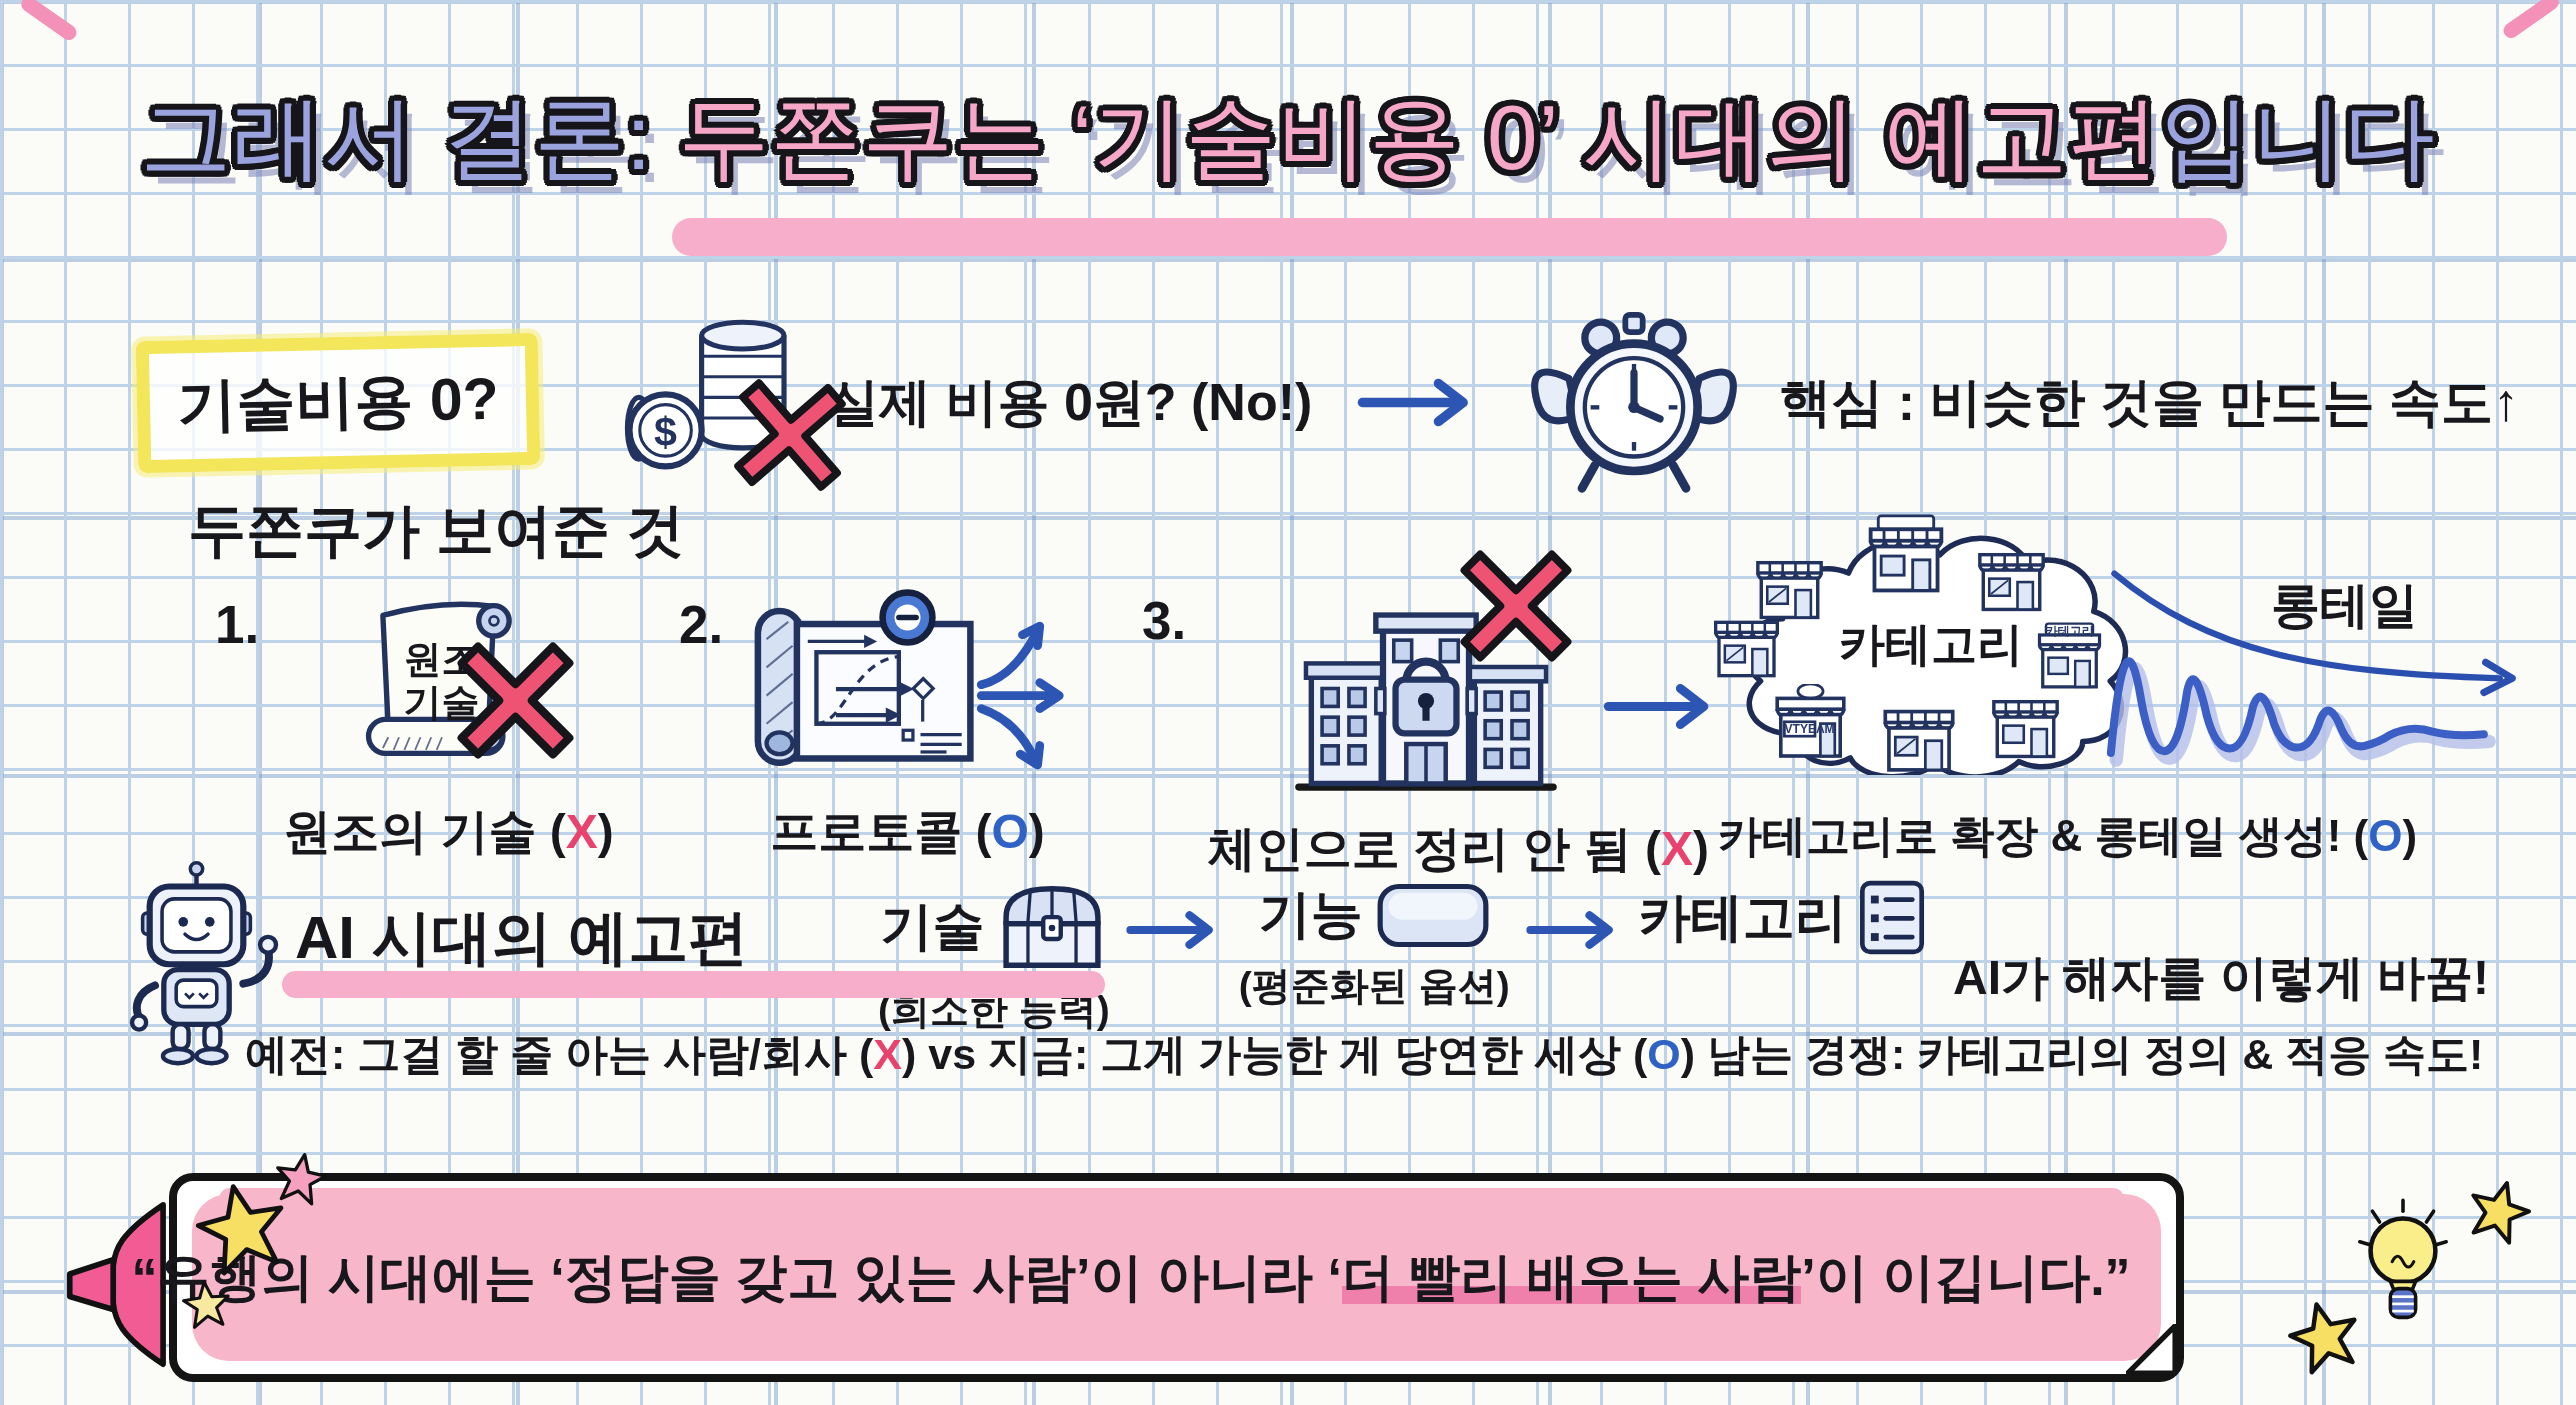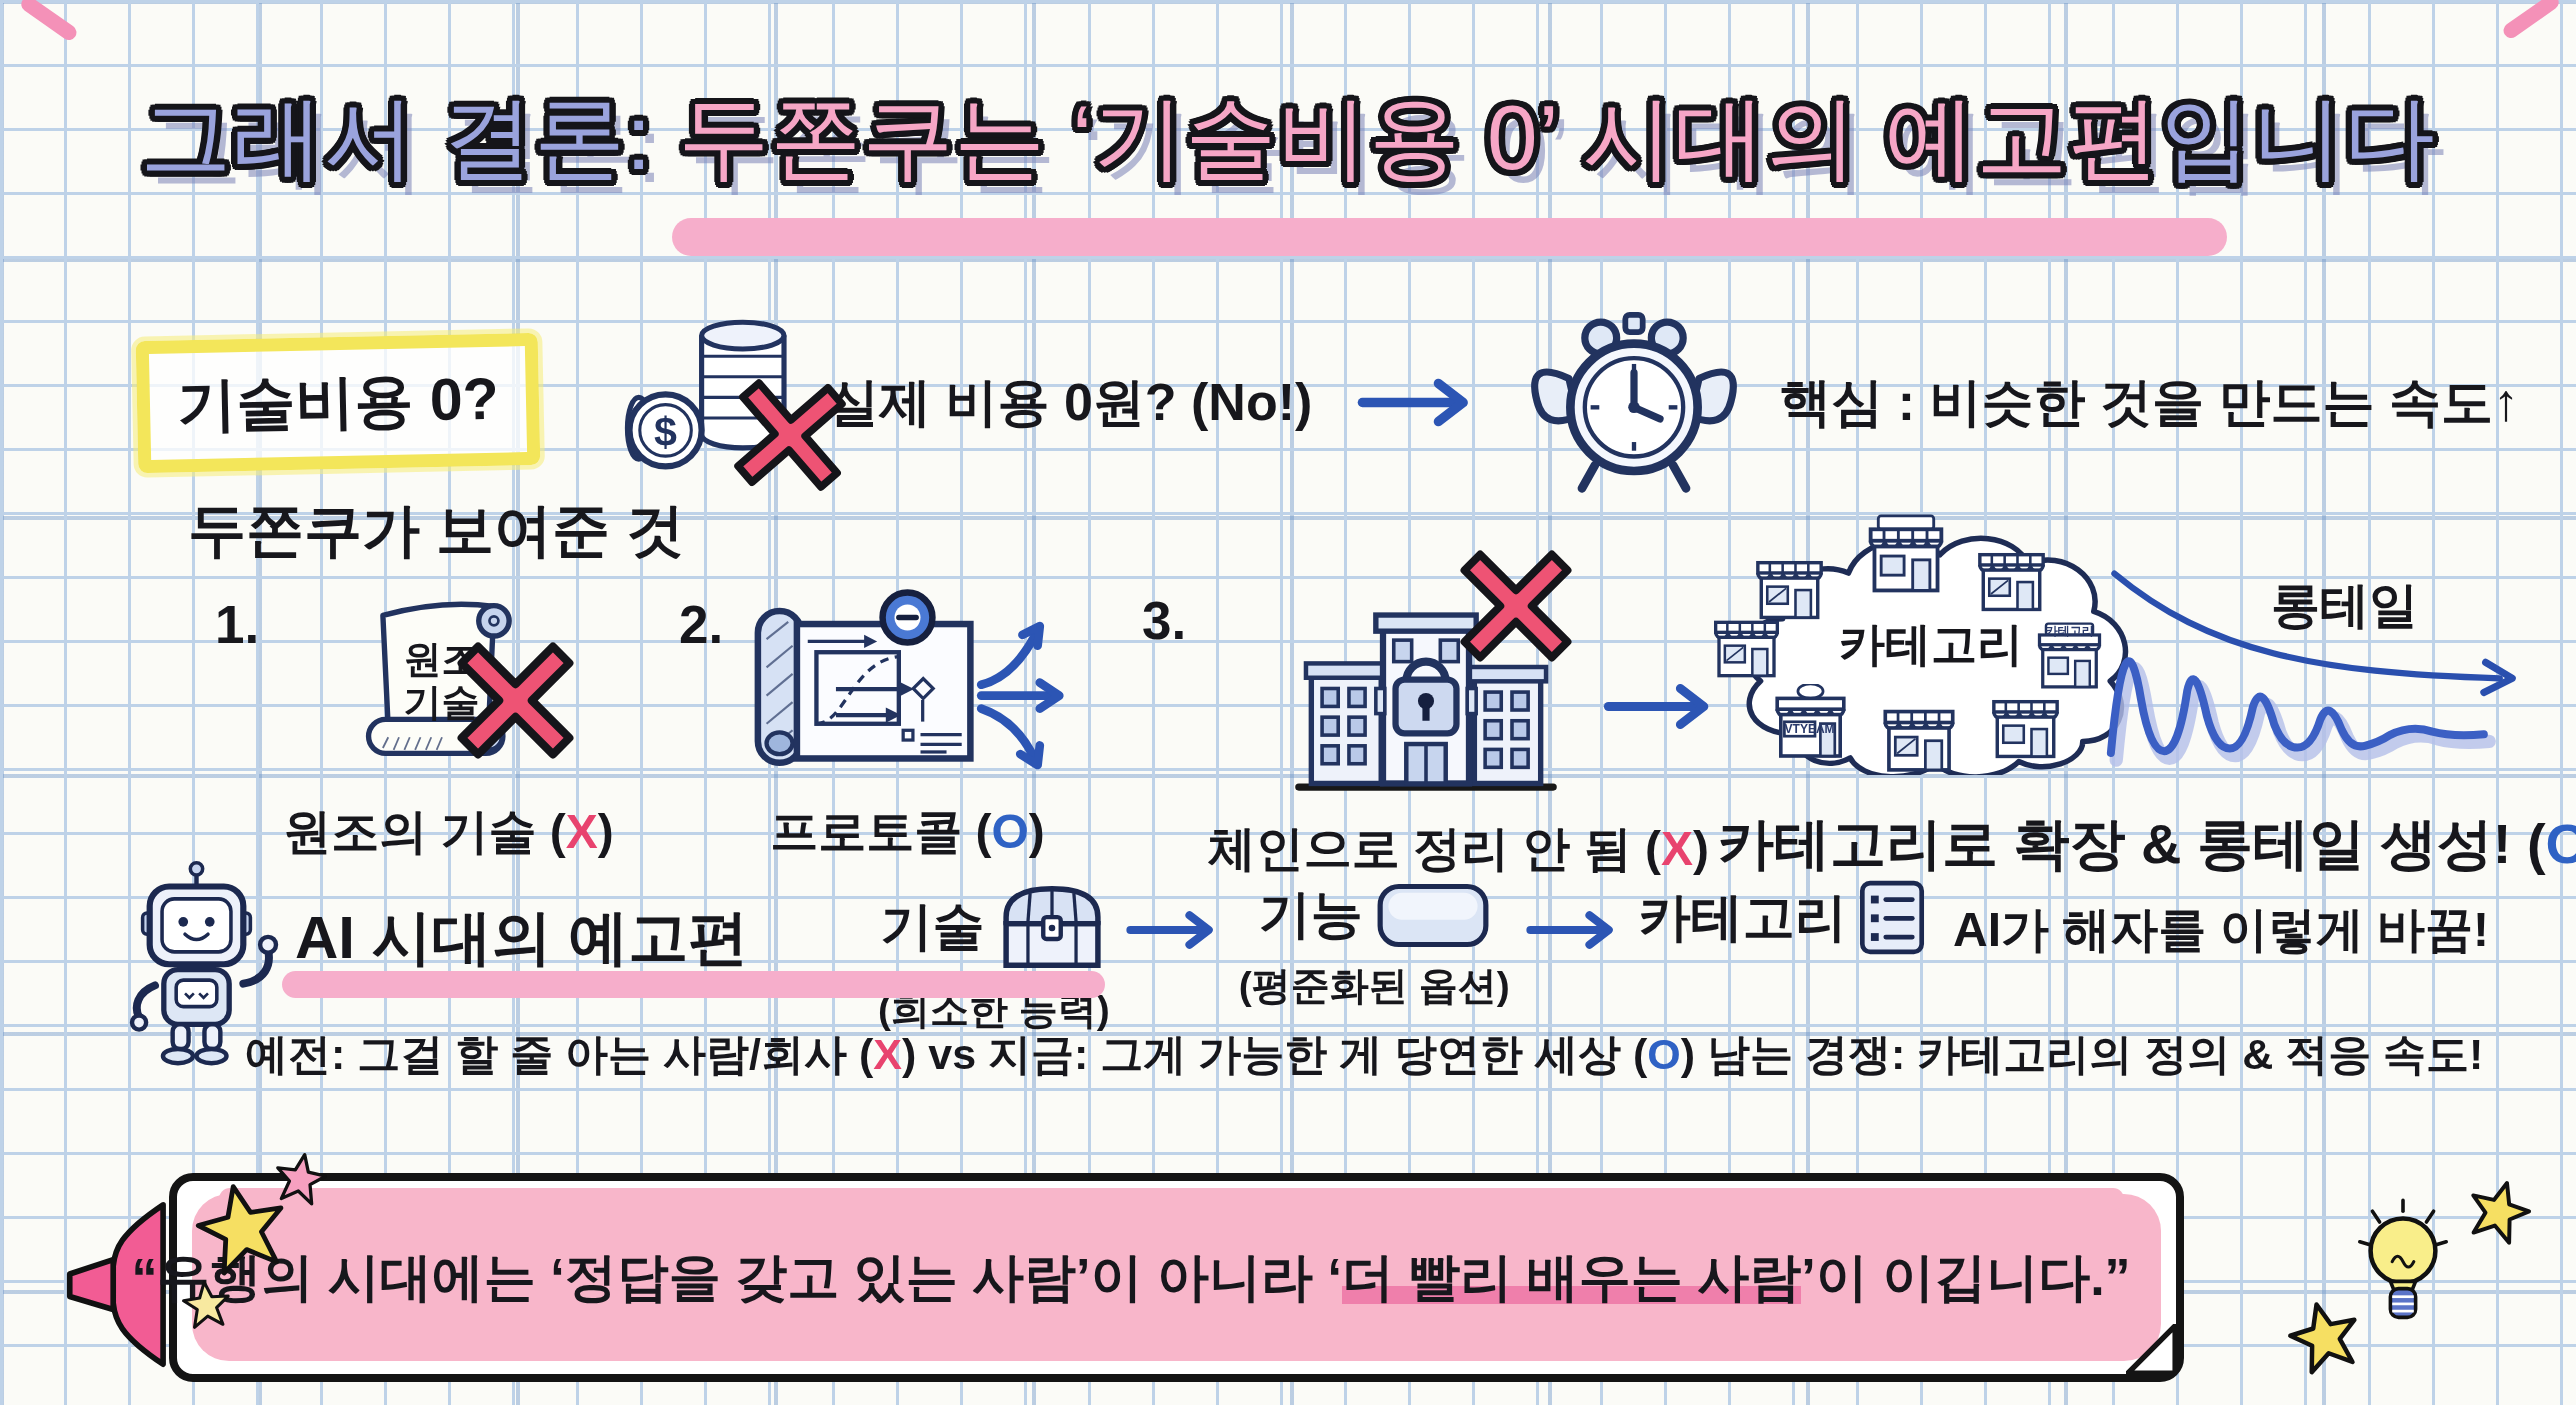--- a/index.html
+++ b/index.html
@@ -74,33 +74,33 @@
   
   .cloud-block{ position:absolute; left:1724px; top:523px; width:421px; height:252px; }
   .cloud-bg{ position:absolute; left:0; top:0; width:421px; height:252px; }
   .store{ position:absolute; }
   .store-sign{
     position:absolute; text-align:center; font-size:12px; font-weight:700; color:#2a3a6c; white-space:nowrap;
   }
   .cloud-center{ position:absolute; left:108px; top:91px; width:198px; text-align:center; font-size:46px; font-weight:900; }
   .longtail{ position:absolute; left:2102px; top:560px; width:444px; height:210px; }
   .longtail-label{ position:absolute; left:169px; top:12.8px; font-size:49px; font-weight:900; }
-  .caption4{ position:absolute; left:1718px; top:807px; width:814px; text-align:right; font-size:56px; font-weight:900; white-space:nowrap; }
+  .caption4{ position:absolute; left:1718px; top:807px; width:814px; text-align:left; font-size:44px; font-weight:900; white-space:nowrap; }
 
   
   .robot{ position:absolute; left:112px; top:860px; width:169px; }
   .ai-heading{ position:absolute; left:295px; top:898px; font-size:60px; font-weight:900; z-index:2; white-space:nowrap; }
   .ai-underline{ position:absolute; left:282px; top:971px; width:823px; height:27.4px; background:#f6aecb; border-radius:14.6px; z-index:1; }
   .flow-row{ position:absolute; left:878px; top:880px; display:flex; align-items:flex-start; }
   .flow-col{ text-align:center; }
   .flow-top{ display:flex; align-items:center; gap:12.8px; justify-content:center; }
   .flow-label{ font-size:52px; font-weight:900; white-space:nowrap; }
   .flow-sub{ font-size:39px; font-weight:800; margin-top:9.1px; white-space:nowrap; }
   .flow-arr{ margin:25.6px 16.5px 0 16.5px; }
-  .ai-note{ position:absolute; left:1953px; top:898px; font-size:48px; font-weight:900; white-space:nowrap; }
+  .ai-note{ position:absolute; left:1953px; top:946px; font-size:48px; font-weight:900; white-space:nowrap; }
   .compare{ position:absolute; left:245px; top:1026px; width:2278px; font-size:43px; font-weight:900; white-space:nowrap; }
 
   
   .quote-box{
     position:absolute; left:169px; top:1173px; width:2015px; height:209px;
     border:8.2px solid #141414; border-radius:24px; background:#fff;
   }
   .quote-fill{ position:absolute; left:14.6px; top:12.8px; right:14.6px; bottom:12.8px; background:#f8b6ca; border-radius:37px; filter:blur(0.3px); }
   .quote-fill::after{
     content:""; position:absolute; left:27.4px; right:37px; top:-5.5px; height:22px; background:#f8b6ca; border-radius:12.8px;

